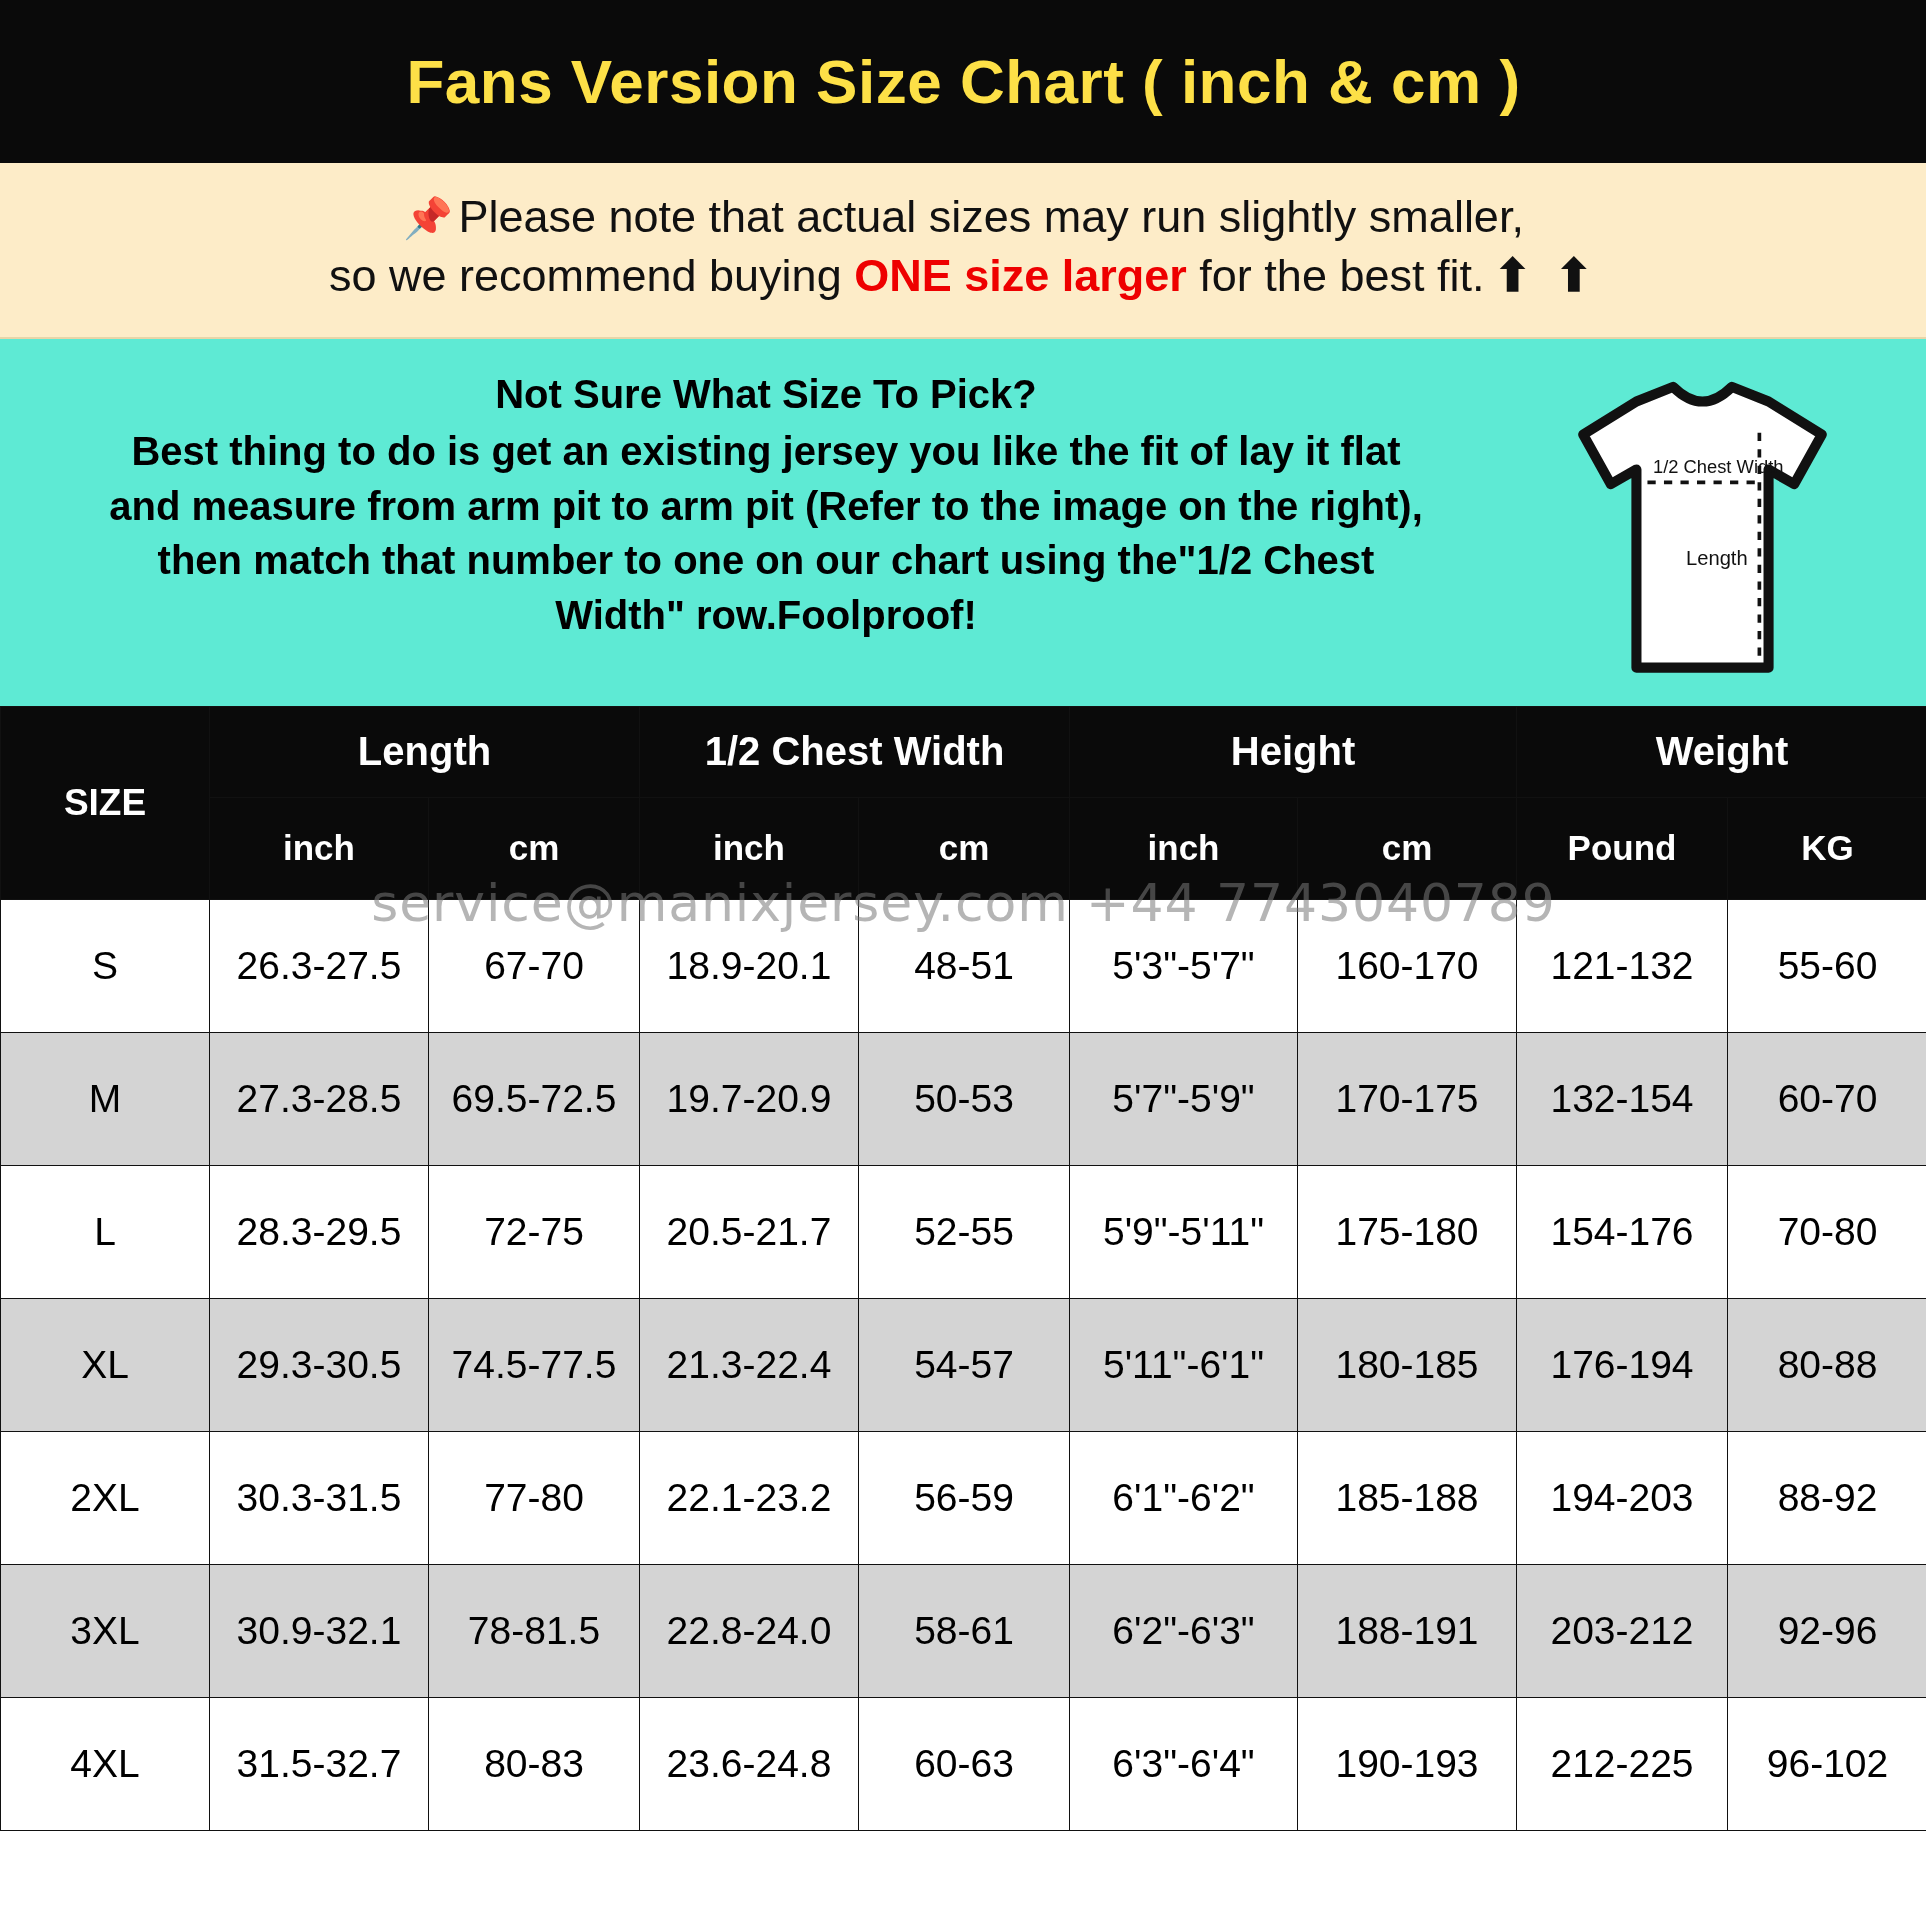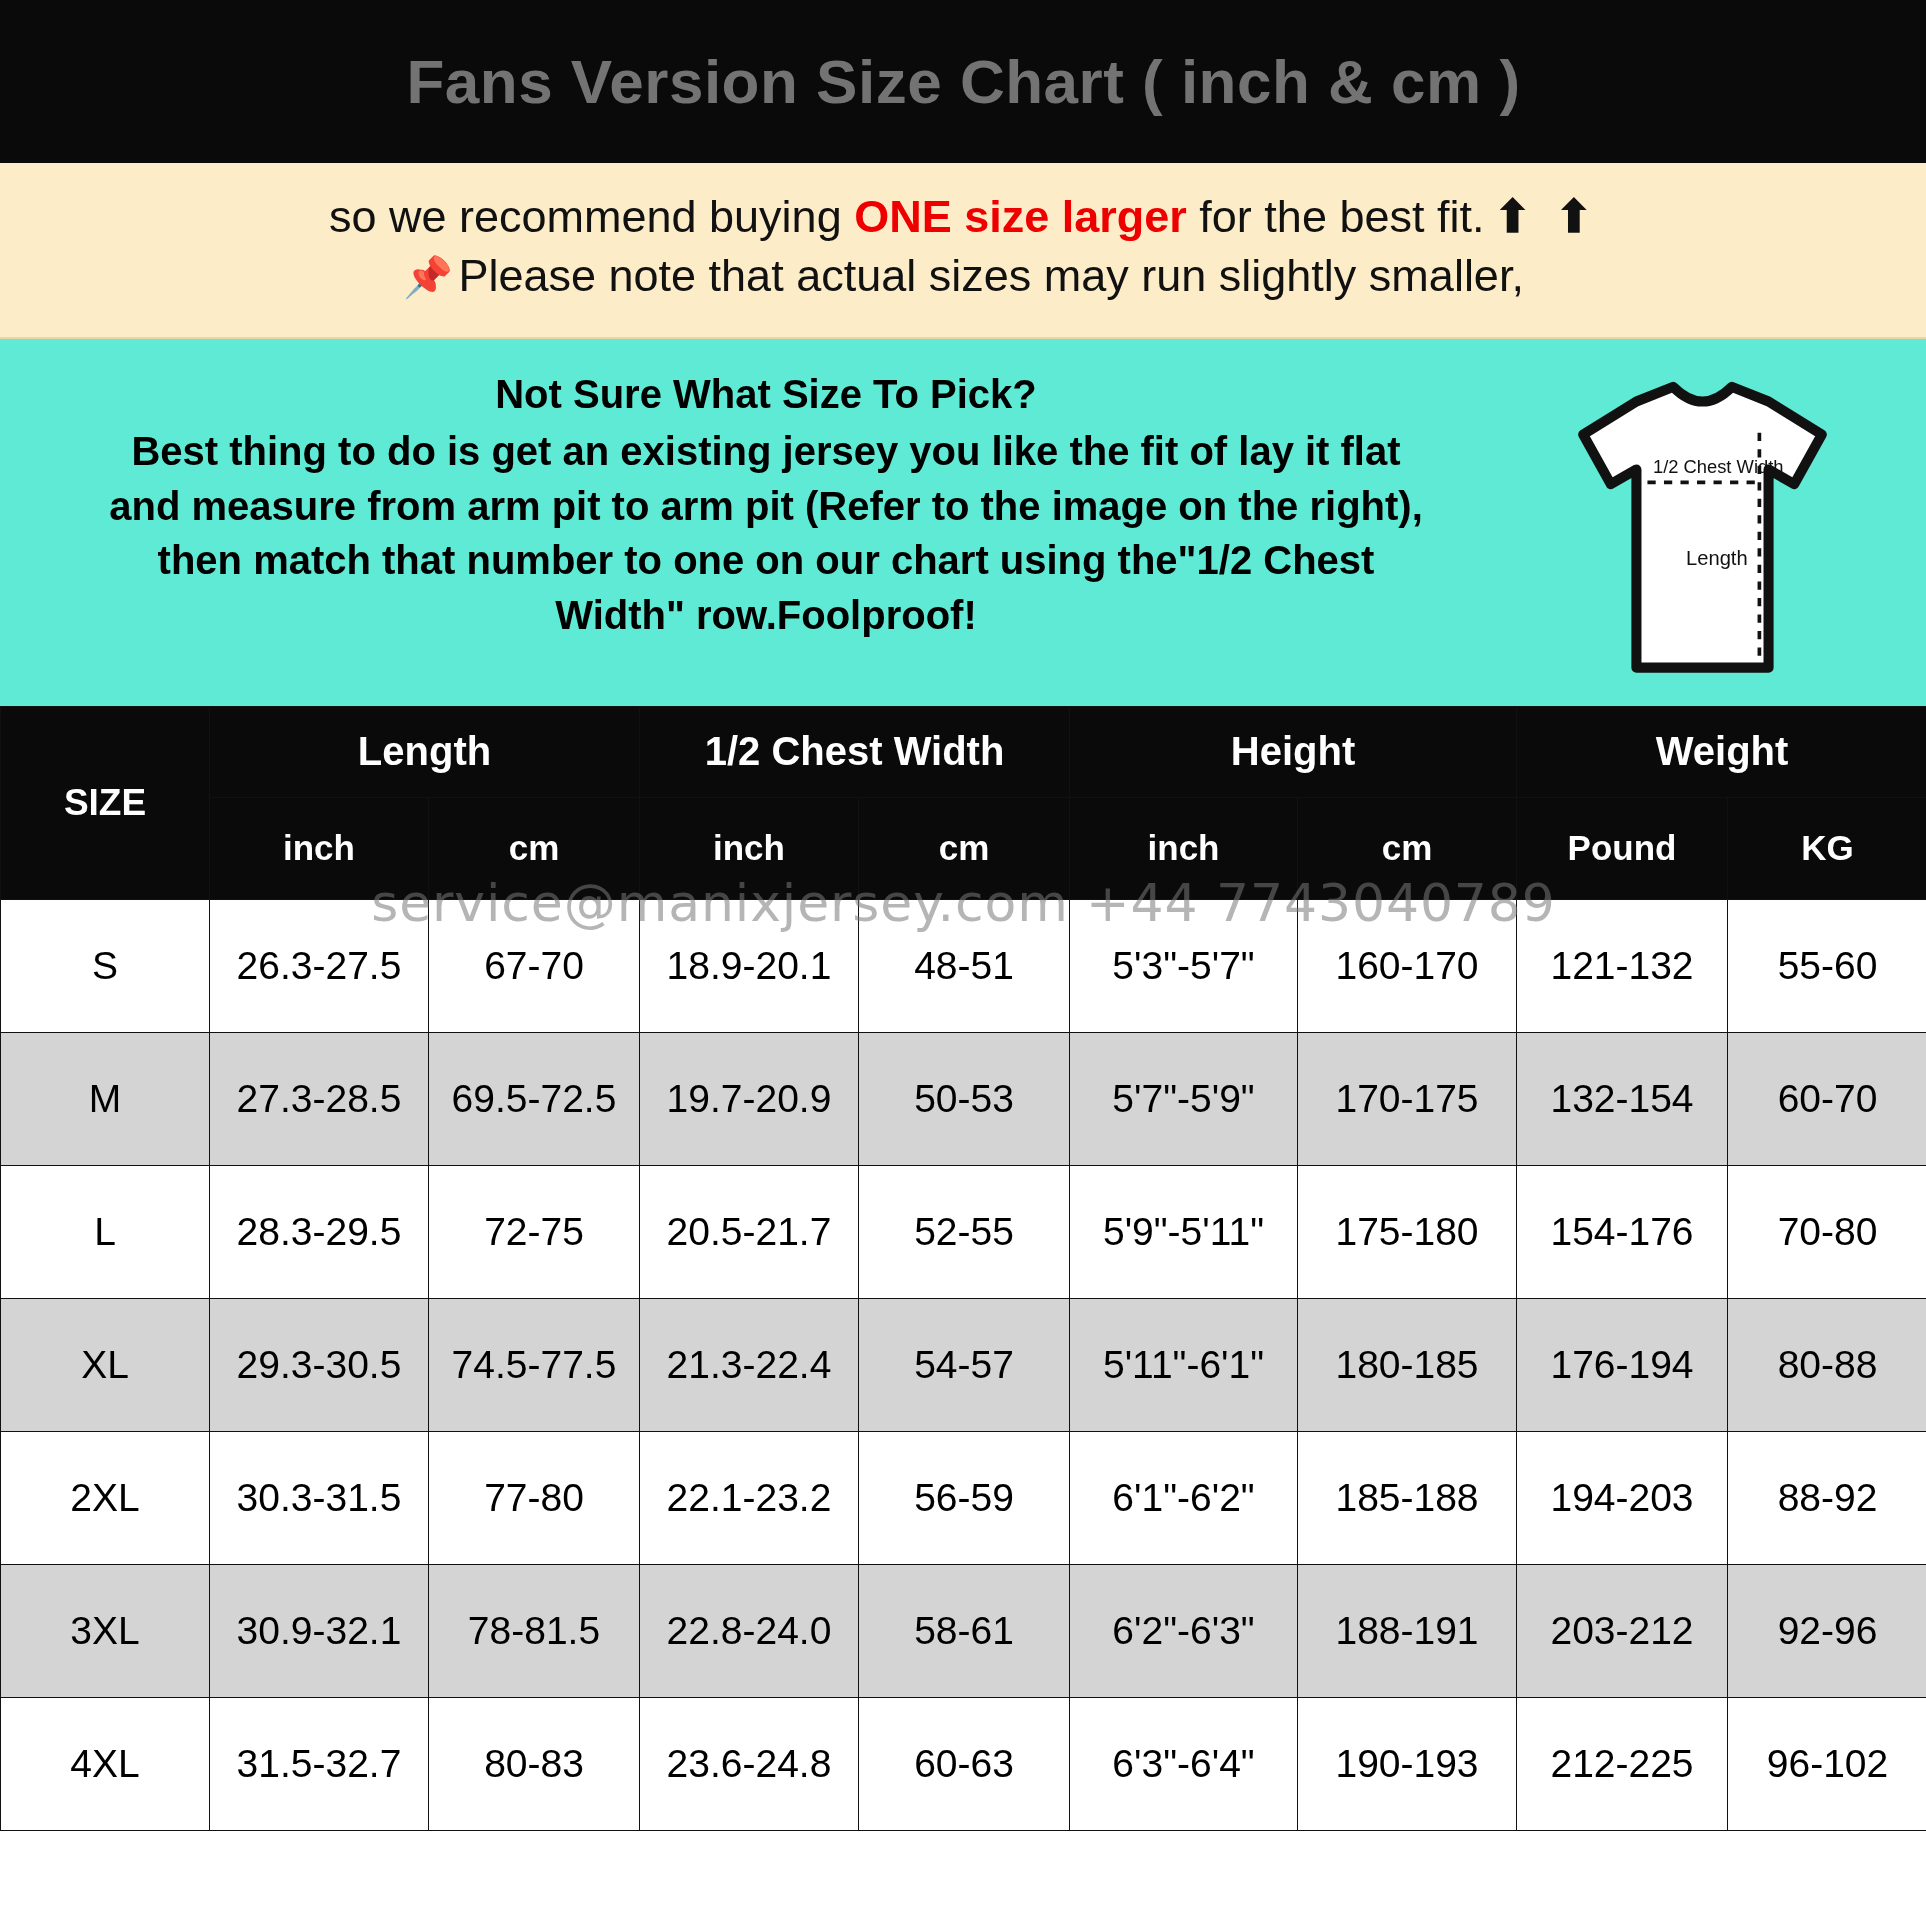--- a/index.html
+++ b/index.html
@@ -26,21 +26,21 @@
   
   .title-bar {
     background: #0a0a0a;
     height: 163px;
     display: flex;
     align-items: center;
     justify-content: center;
   }
   .title-bar h1 {
     margin: 0;
-    color: #737373;
+    color: #fde047;
     font-size: 62px;
     font-weight: bold;
     letter-spacing: 0.5px;
     text-align: center;
   }
 
   
   .note-band {
     background: #fdecc8;
     padding: 24px 37px 31px 37px;
@@ -175,24 +175,24 @@
 <body>
 
 <div class="page">
 
   <div class="title-bar">
     <h1>Fans Version Size Chart ( inch &amp; cm )</h1>
   </div>
 
   <div class="note-band">
     <div class="note-line">
-      <span>so we recommend buying </span><span class="emph-red">ONE size larger</span><span> for the best fit.</span><span class="arrows">⬆ ⬆</span>
+      <span class="pin-icon">📌</span><span>Please note that actual sizes may run slightly smaller,</span>
     </div>
     <div class="note-line">
-      <span class="pin-icon">📌</span><span>Please note that actual sizes may run slightly smaller,</span>
+      <span>so we recommend buying </span><span class="emph-red">ONE size larger</span><span> for the best fit.</span><span class="arrows">⬆ ⬆</span>
     </div>
   </div>
 
   <div class="help-section">
     <div class="help-text">
       <div class="help-heading">Not Sure What Size To Pick?</div>
       <div class="help-body">Best thing to do is get an existing jersey you like the fit of lay it flat</div>
       <div class="help-body">and measure from arm pit to arm pit (Refer to the image on the right),</div>
       <div class="help-body">then match that number to one on our chart using the"1/2 Chest</div>
       <div class="help-body">Width" row.Foolproof!</div>

